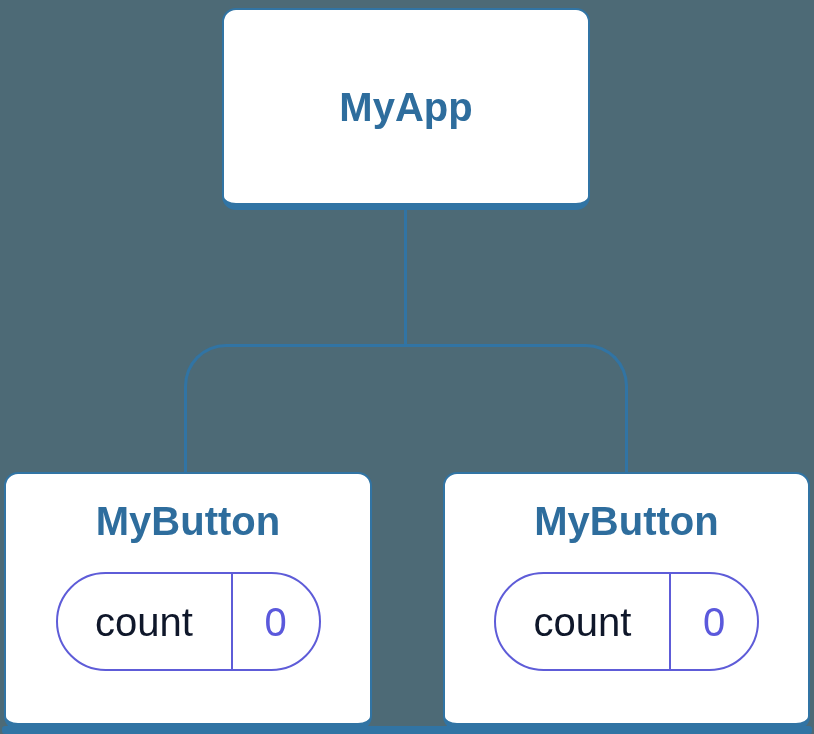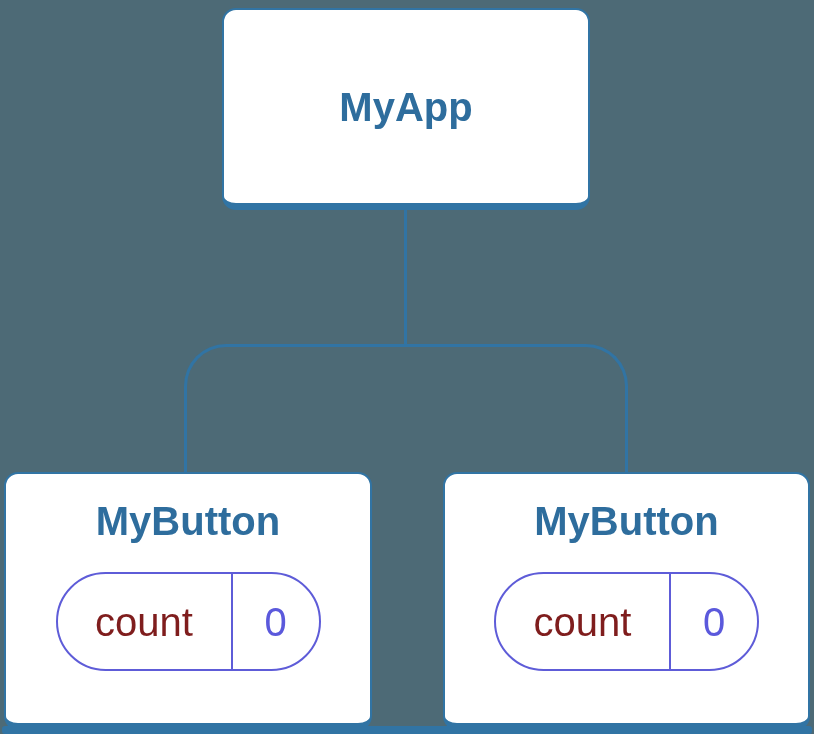--- a/index.html
+++ b/index.html
@@ -74,21 +74,21 @@
     background: #FFFFFF;
     overflow: hidden;
   }
   .pill-key {
     flex: 0 0 173px;
     display: flex;
     align-items: center;
     justify-content: center;
     font-size: 40px;
     line-height: 1;
-    color: #7f1d1d;
+    color: #0f172a;
   }
   .pill-value {
     flex: 1 1 auto;
     border-left: 2px solid #5E5CD8;
     display: flex;
     align-items: center;
     justify-content: center;
     font-size: 40px;
     line-height: 1;
     color: #5B59DC;

